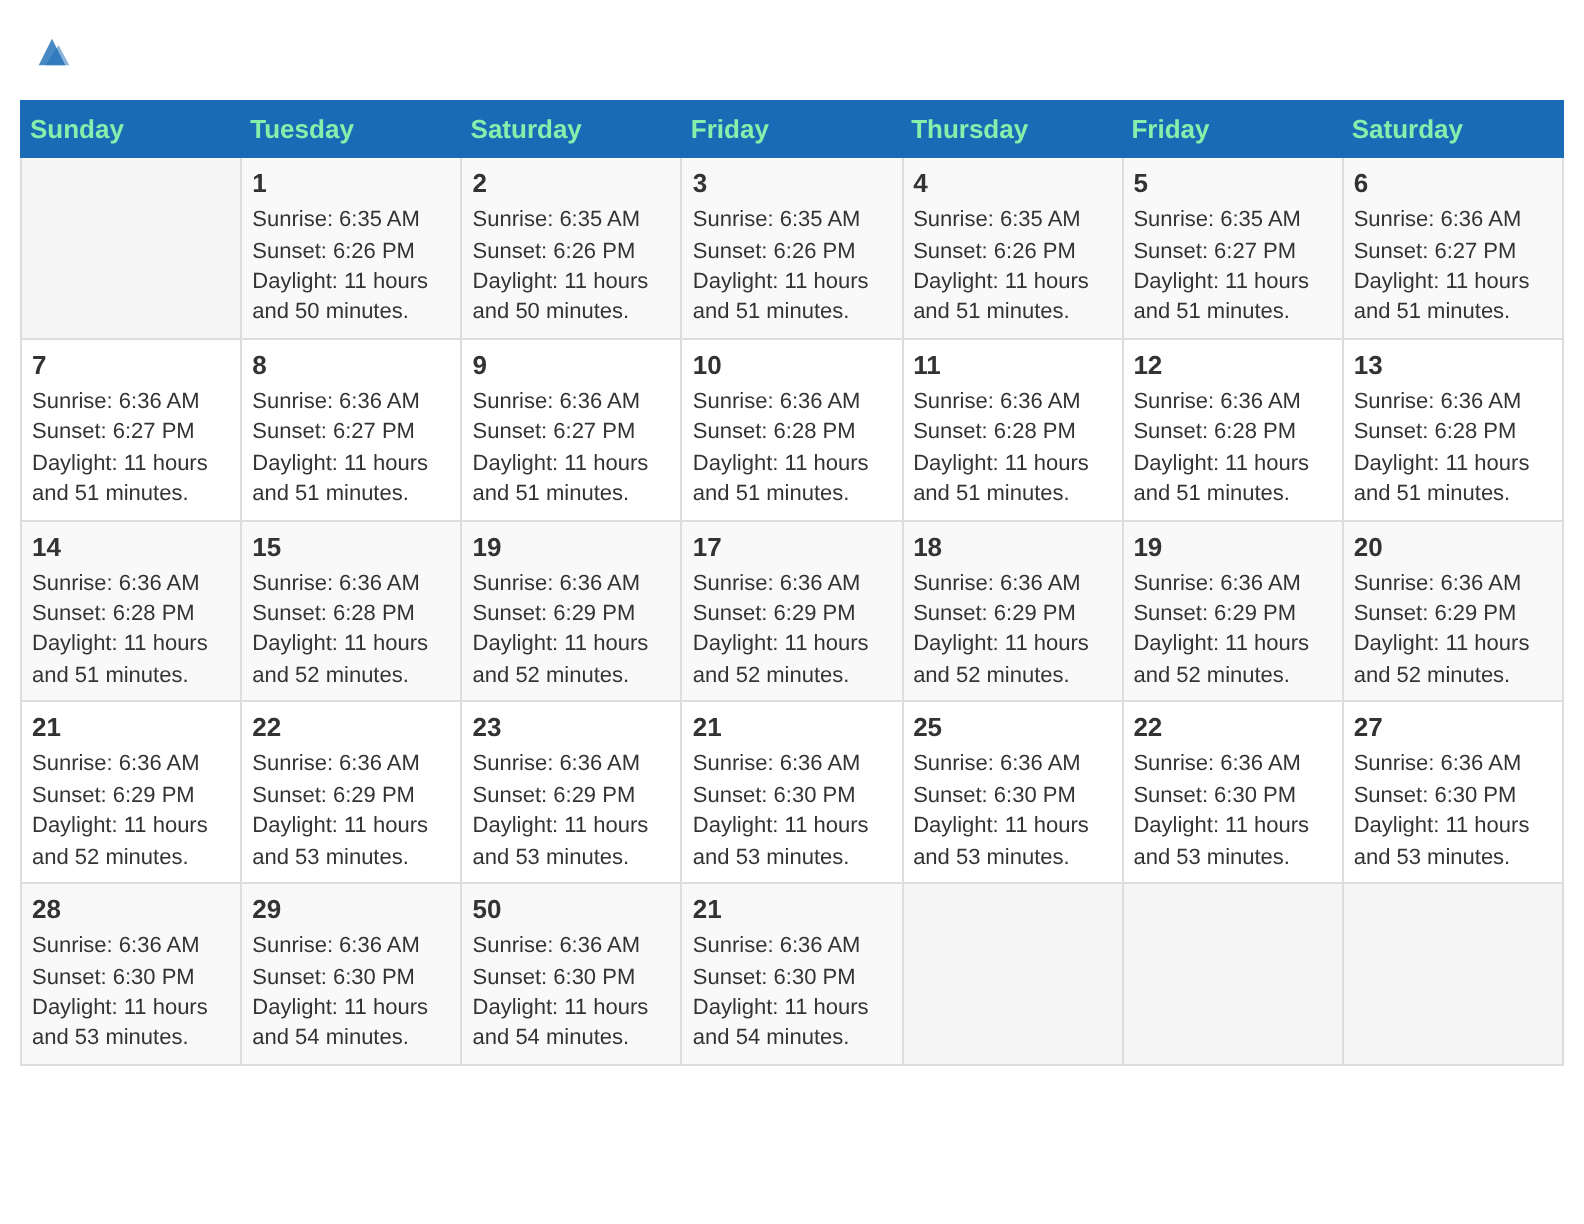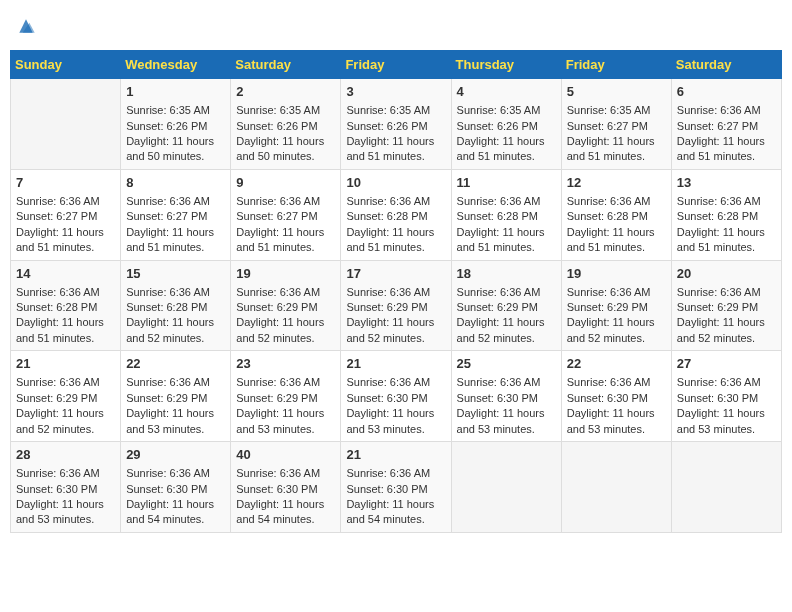--- a/index.html
+++ b/index.html
@@ -47,21 +47,21 @@
       font-size: 16px;
       color: #555;
     }
     .calendar {
       width: 100%;
       border-collapse: collapse;
       border: 1px solid #ccc;
     }
     .calendar th {
       background-color: #1a6bb5;
-      color: #fde047;
+      color: #86efac;
       font-size: 13px;
       font-weight: bold;
       padding: 6px 4px;
       text-align: left;
       border: 1px solid #1a6bb5;
     }
     .calendar td {
       vertical-align: top;
       padding: 4px 5px;
       border: 1px solid #ddd;
@@ -112,21 +112,21 @@
   <div class="title-area">
     <div class="month-title"></div>
     <div class="location"></div>
   </div>
 </div>
 
 <table class="calendar">
   <thead>
     <tr>
     <th>Sunday</th>
-        <th>Wednesday</th>
+        <th>Tuesday</th>
         <th>Saturday</th>
         <th>Friday</th>
         <th>Thursday</th>
         <th>Friday</th>
         <th>Saturday</th>
       </tr>
   </thead>
   <tbody id="calendar-body">
   <tr>
         <td class="empty-cell"></td>
@@ -335,21 +335,21 @@
 and 53 minutes.</div>
         </td>
         <td>
           <span class="day-number">29</span>
           <div class="day-info" style="white-space: pre-line;">Sunrise: 6:36 AM
 Sunset: 6:30 PM
 Daylight: 11 hours
 and 54 minutes.</div>
         </td>
         <td>
-          <span class="day-number">40</span>
+          <span class="day-number">50</span>
           <div class="day-info" style="white-space: pre-line;">Sunrise: 6:36 AM
 Sunset: 6:30 PM
 Daylight: 11 hours
 and 54 minutes.</div>
         </td>
         <td>
           <span class="day-number">21</span>
           <div class="day-info" style="white-space: pre-line;">Sunrise: 6:36 AM
 Sunset: 6:30 PM
 Daylight: 11 hours

